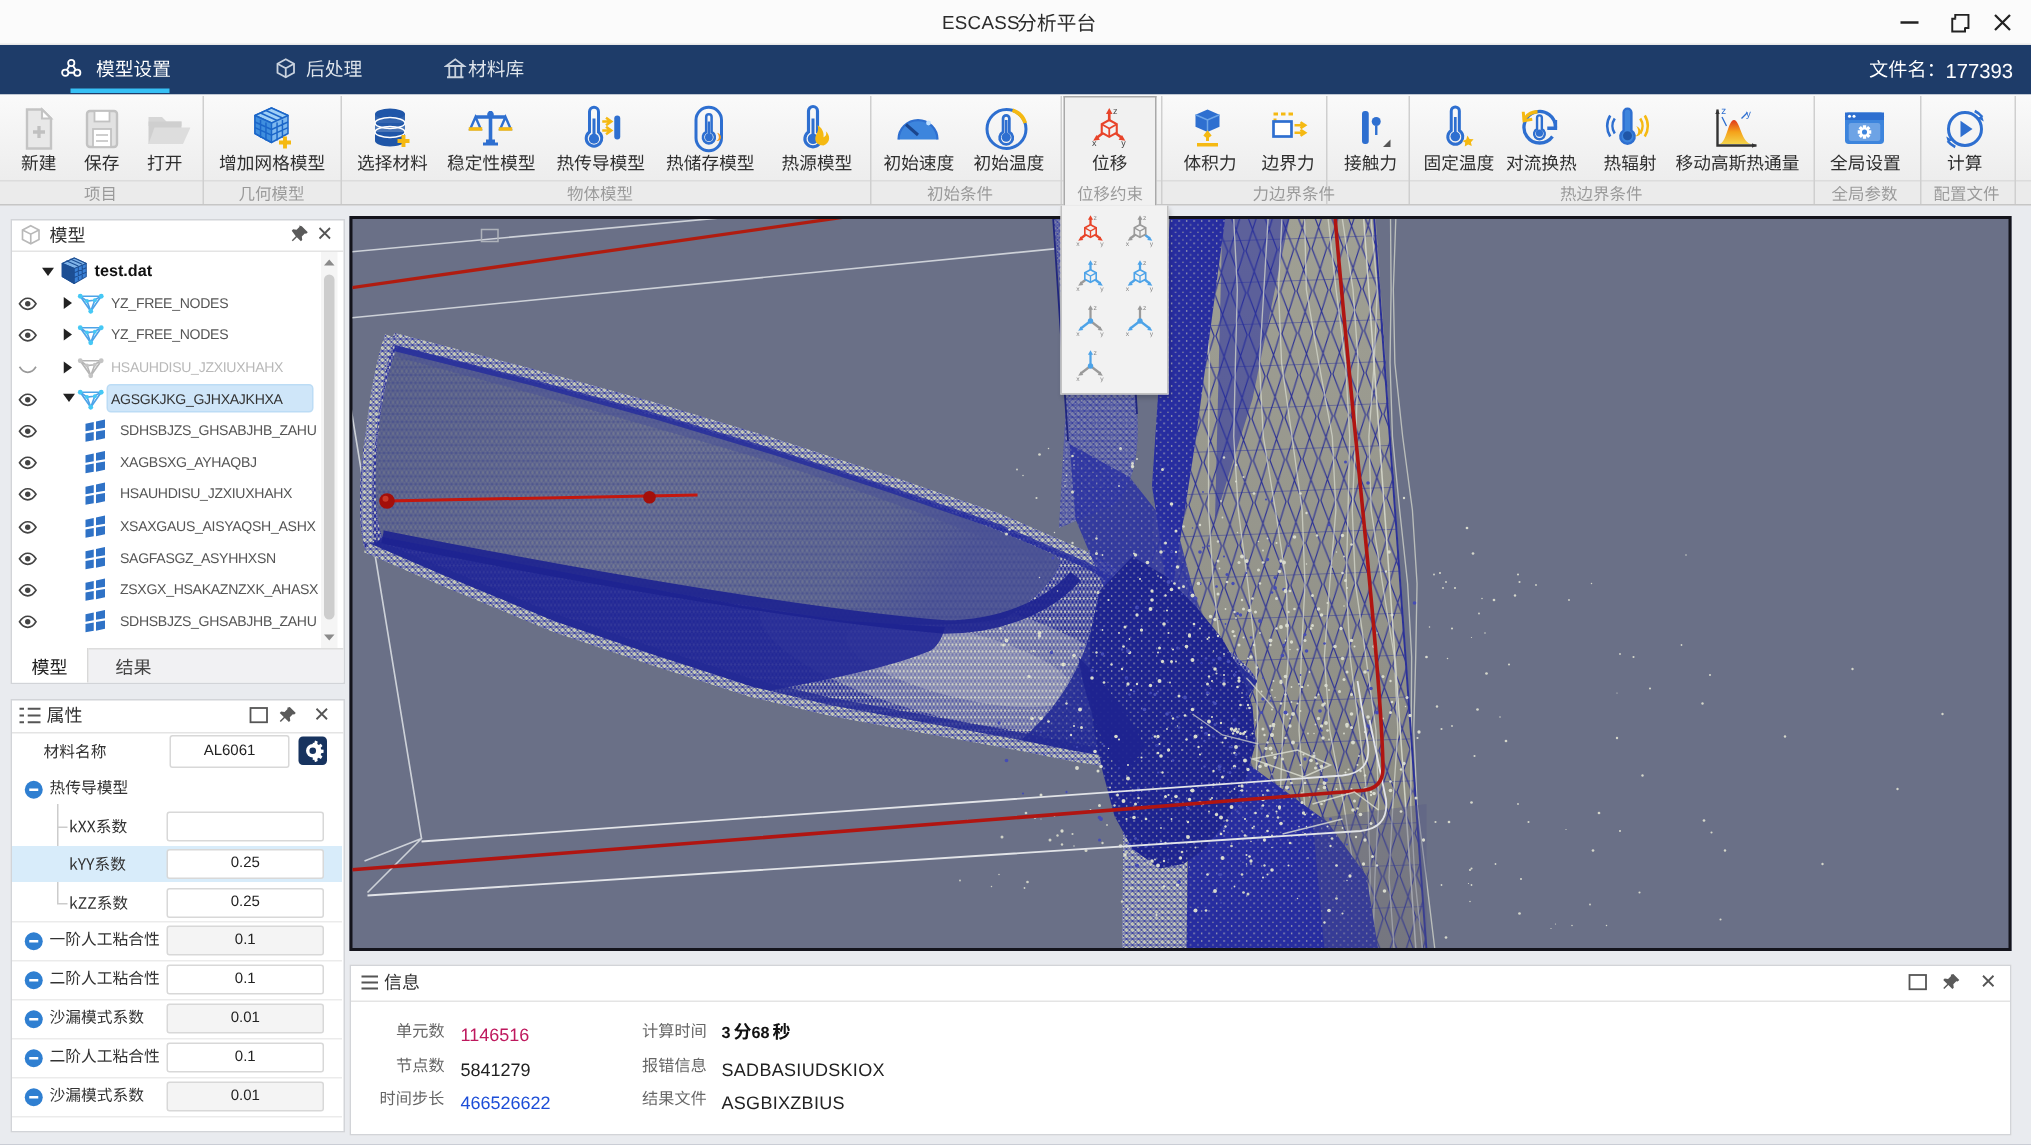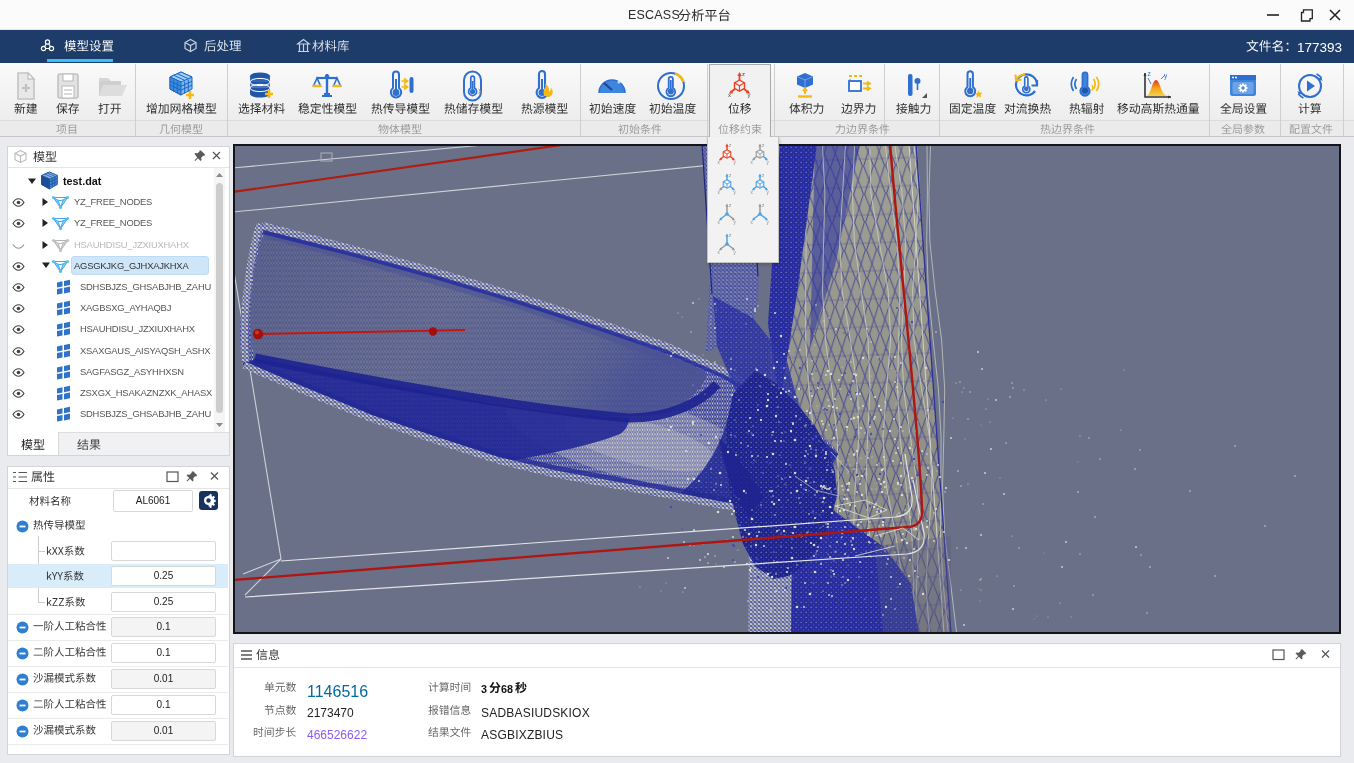--- a/index.html
+++ b/index.html
@@ -920,23 +920,23 @@
       </g>
     </svg></div>
 <div class="abs" style="left:253px;top:727px;line-height:0"><svg width="43" height="11" viewBox="0 0 43 11">
       <g fill="#666666" transform="translate(0,9.1) scale(0.0108)">
         <use href="#q103" x="0"></use>
         <use href="#q104" x="1000"></use>
         <use href="#q105" x="2000"></use>
         <use href="#q106" x="3000"></use>
       </g>
     </svg></div>
-<div class="lat" style="left:307px;top:683px;font-size:16px;color:#0369a1">1146516</div>
-<div class="lat" style="left:307px;top:706px;font-size:12px;color:#222">2173470</div>
-<div class="lat" style="left:307px;top:728px;font-size:12px;color:#8b5cf6">466526622</div>
+<div class="lat" style="left:307px;top:683px;font-size:12px;color:#be185d">1146516</div>
+<div class="lat" style="left:307px;top:706px;font-size:12px;color:#222">5841279</div>
+<div class="lat" style="left:307px;top:728px;font-size:12px;color:#1d4ed8">466526622</div>
 <div class="abs" style="left:428px;top:682px;line-height:0"><svg width="43" height="11" viewBox="0 0 43 11">
       <g fill="#666666" transform="translate(0,9.1) scale(0.0108)">
         <use href="#q76" x="0"></use>
         <use href="#q77" x="1000"></use>
         <use href="#q103" x="2000"></use>
         <use href="#q104" x="3000"></use>
       </g>
     </svg></div>
 <div class="abs" style="left:428px;top:705px;line-height:0"><svg width="43" height="11" viewBox="0 0 43 11">
       <g fill="#666666" transform="translate(0,9.1) scale(0.0108)">

